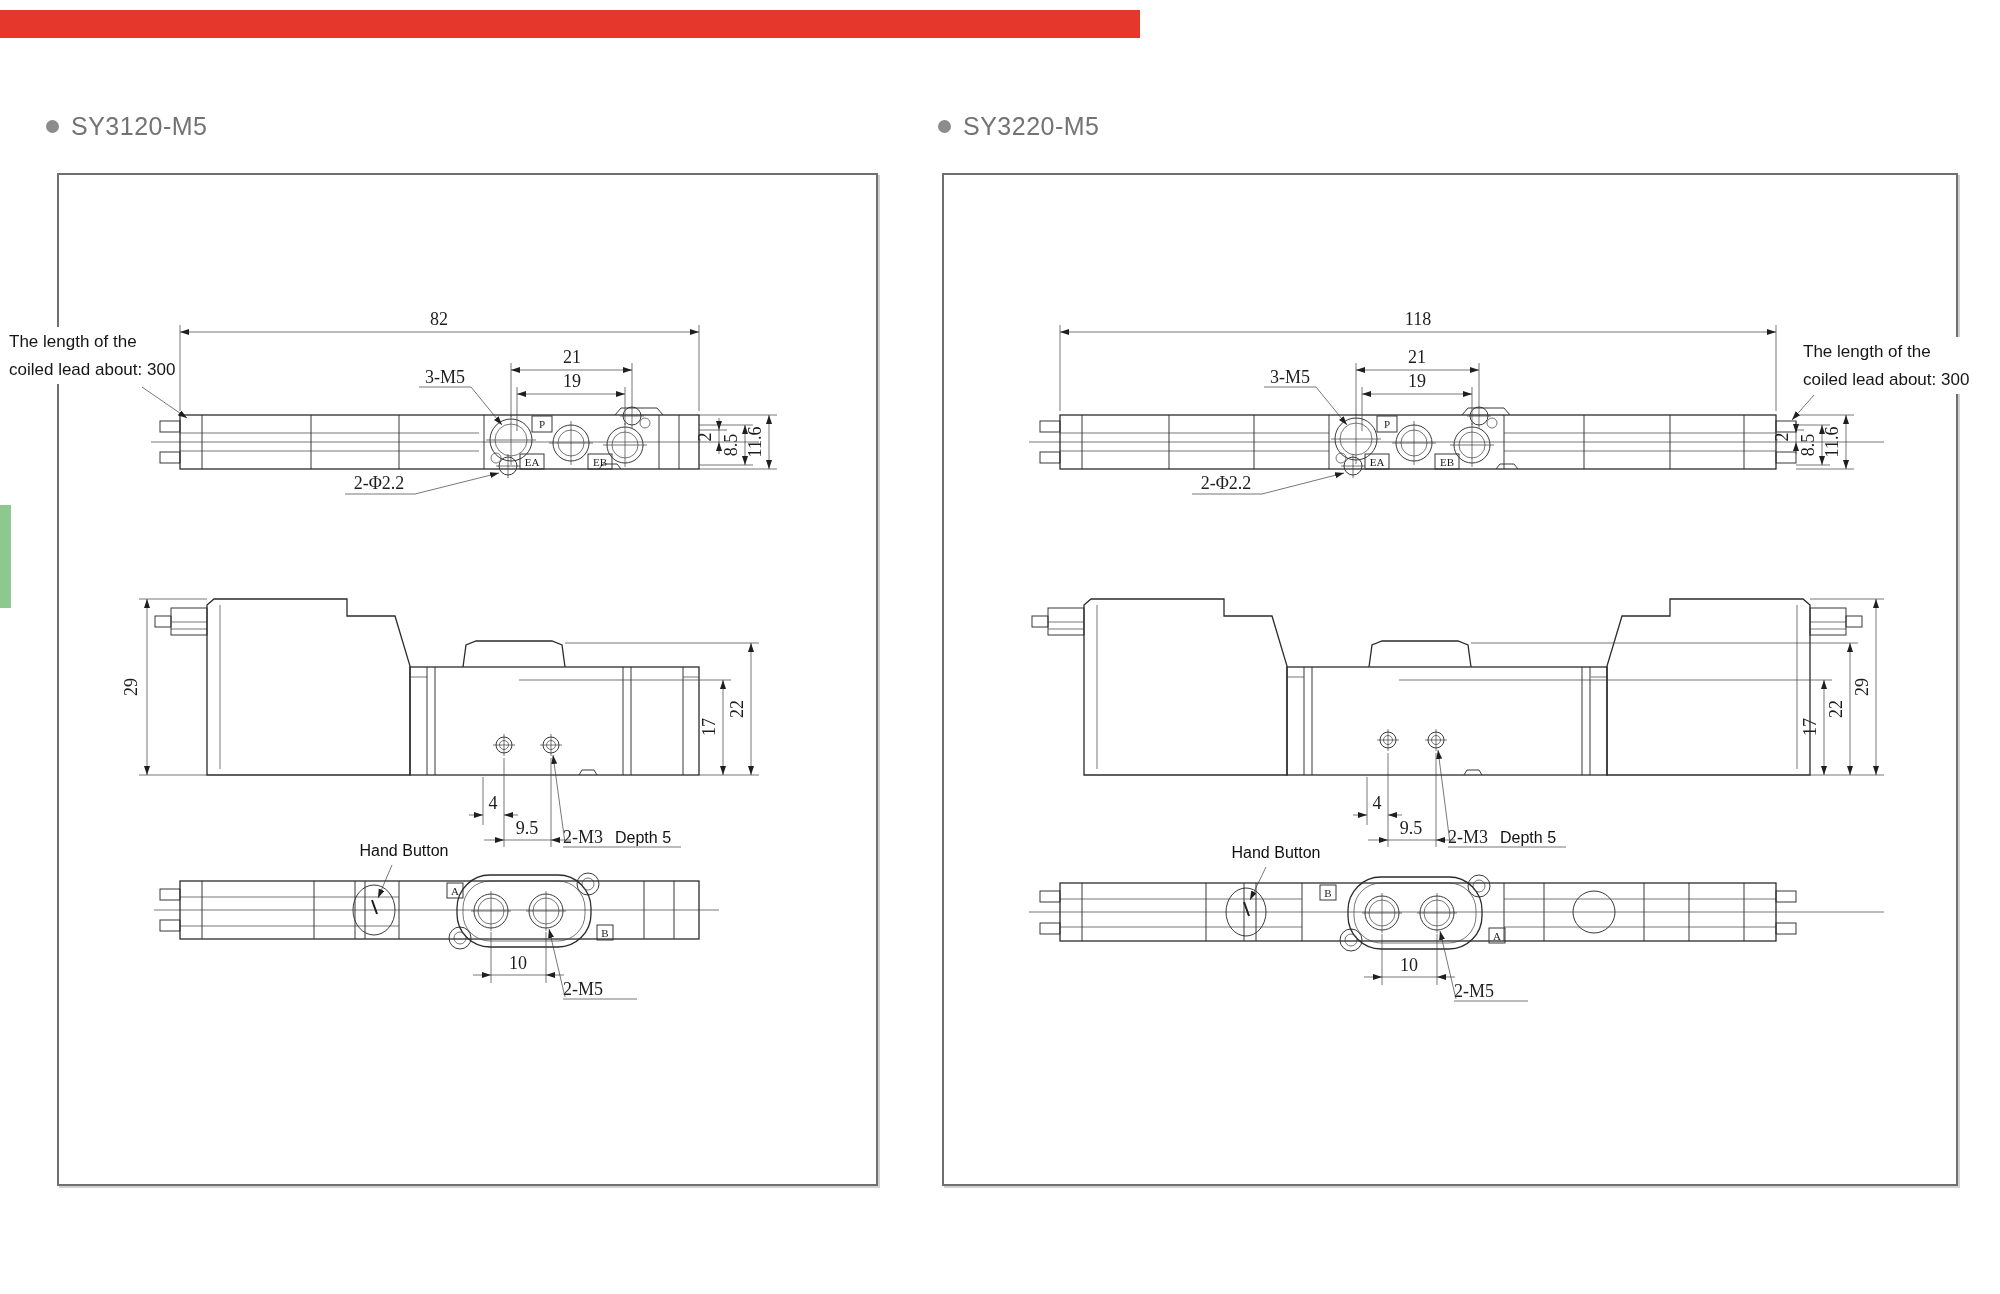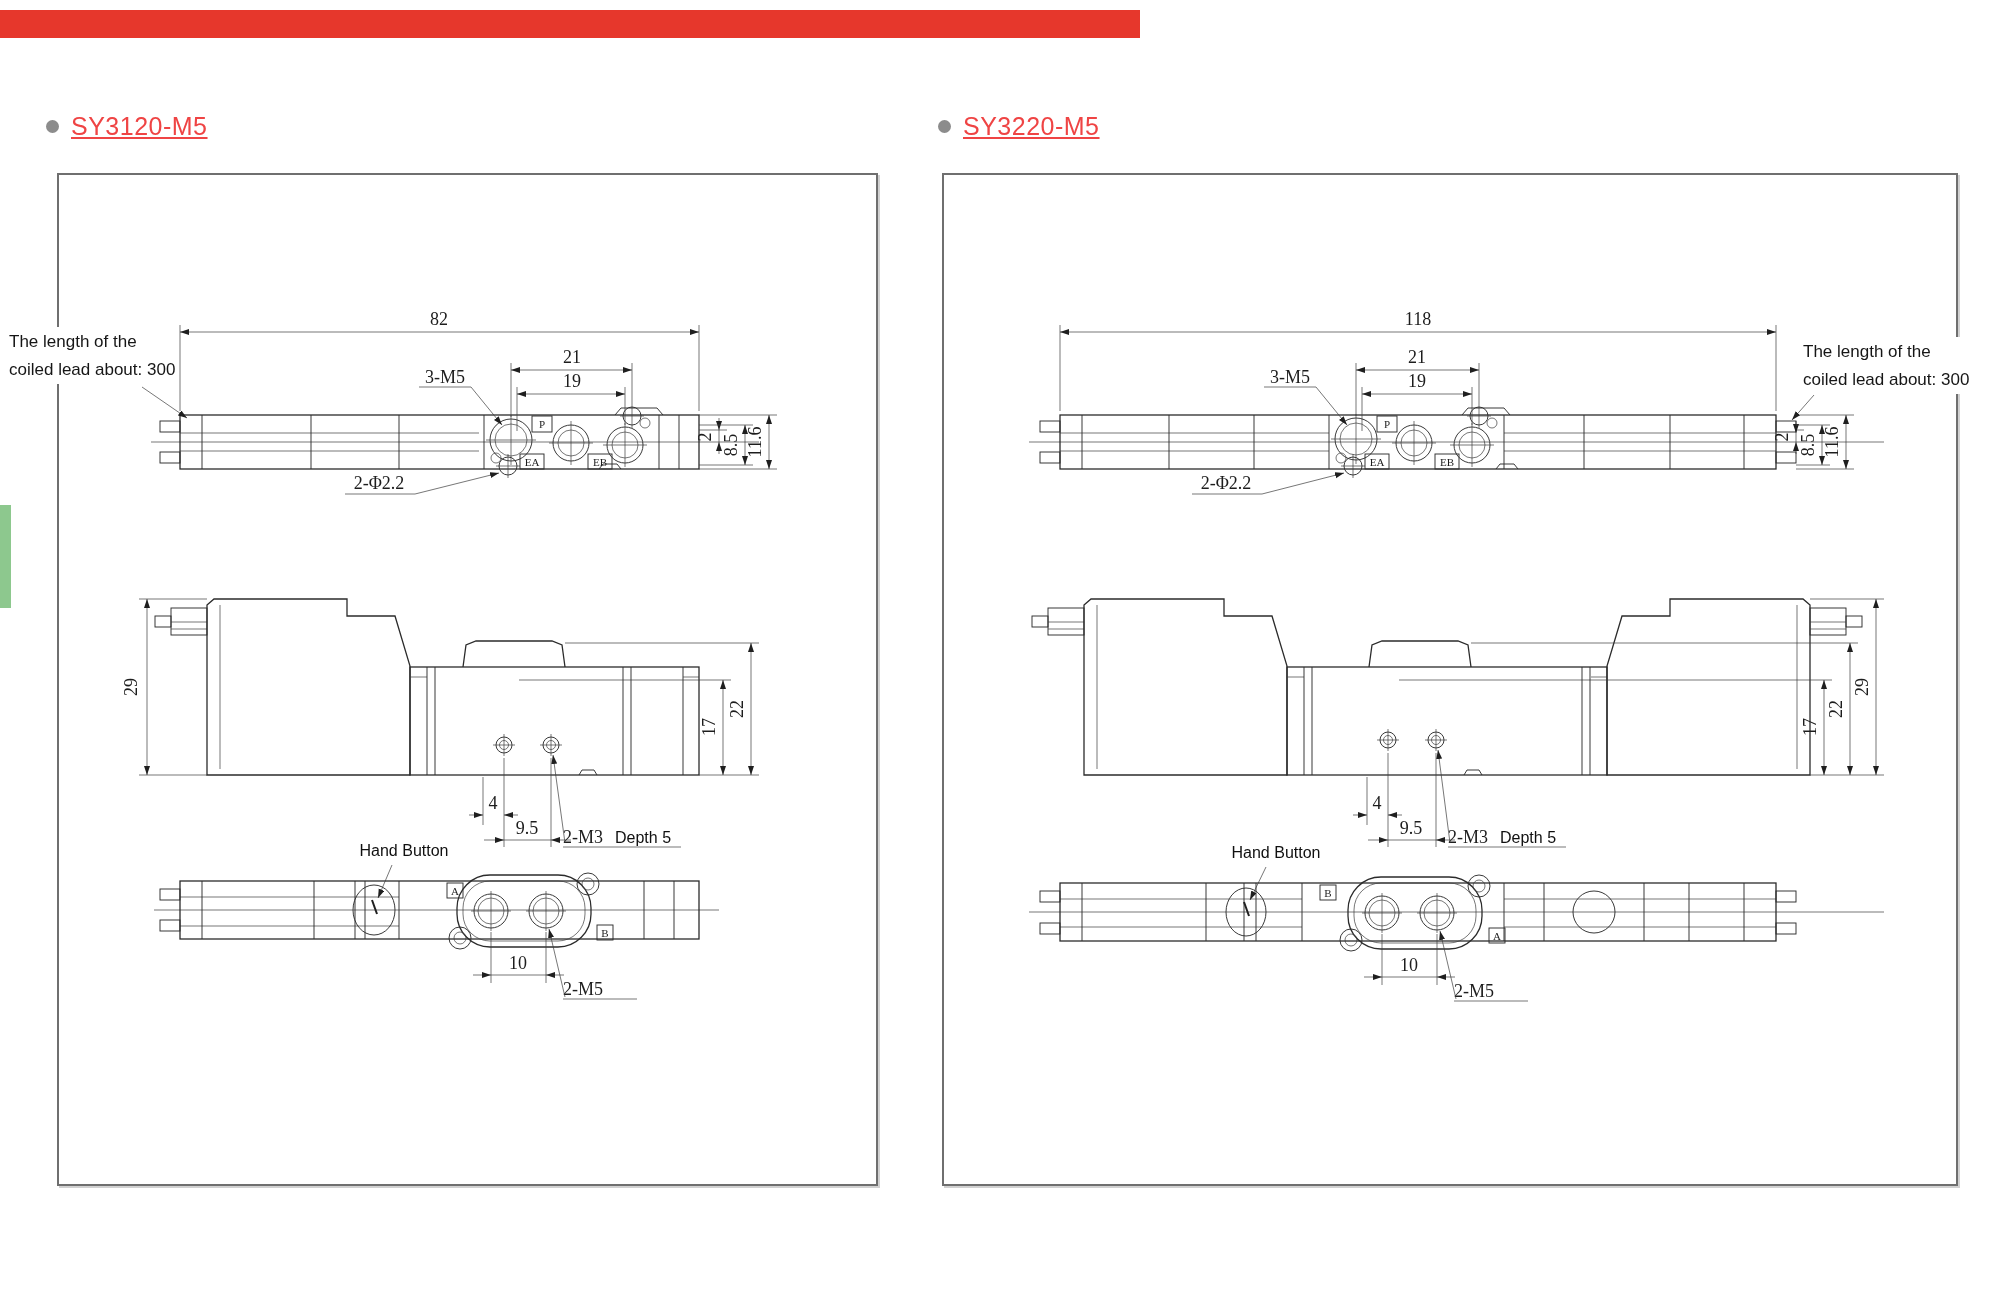--- a/index.html
+++ b/index.html
@@ -2,21 +2,21 @@
 <html><head>
 <meta charset="utf-8">
 <style>
   html,body{margin:0;padding:0;background:#fff;}
   .page{position:relative;width:2000px;height:1294px;background:#ffffff;overflow:hidden;
         font-family:"Liberation Sans",sans-serif;}
   .topbar{position:absolute;left:0;top:10px;width:1140px;height:28px;}
   .sidetab{position:absolute;left:0;top:505px;width:11px;height:103px;}
   .title-row{position:absolute;display:flex;align-items:center;height:32px;}
   .bullet{width:13px;height:13px;border-radius:50%;background:#8c8c8c;margin-right:12px;flex:0 0 auto;}
-  .title-text{font-size:25px;color:#ef4444;letter-spacing:0.5px;text-decoration:underline;}
+  .title-text{font-size:25px;color:#737373;letter-spacing:0.5px;}
   .panel{position:absolute;border:2px solid #6f6f6f;background:#fff;box-shadow:2px 2px 0 rgba(0,0,0,0.18);}
   .panel svg{position:absolute;left:0;top:0;}
   .lead-note{position:absolute;background:#fff;z-index:4;font-size:17px;color:#161616;
              line-height:1.62;padding:1px 3px;white-space:nowrap;}
   .lead-note span{display:block;}
   
   .ol{fill:none;stroke:#2b2b2b;stroke-width:1.3;}
   .md{fill:none;stroke:#2e2e2e;stroke-width:0.95;}
   .th{fill:none;stroke:#3c3c3c;stroke-width:0.7;}
   .tick{fill:none;stroke:#1f1f1f;stroke-width:2;}

